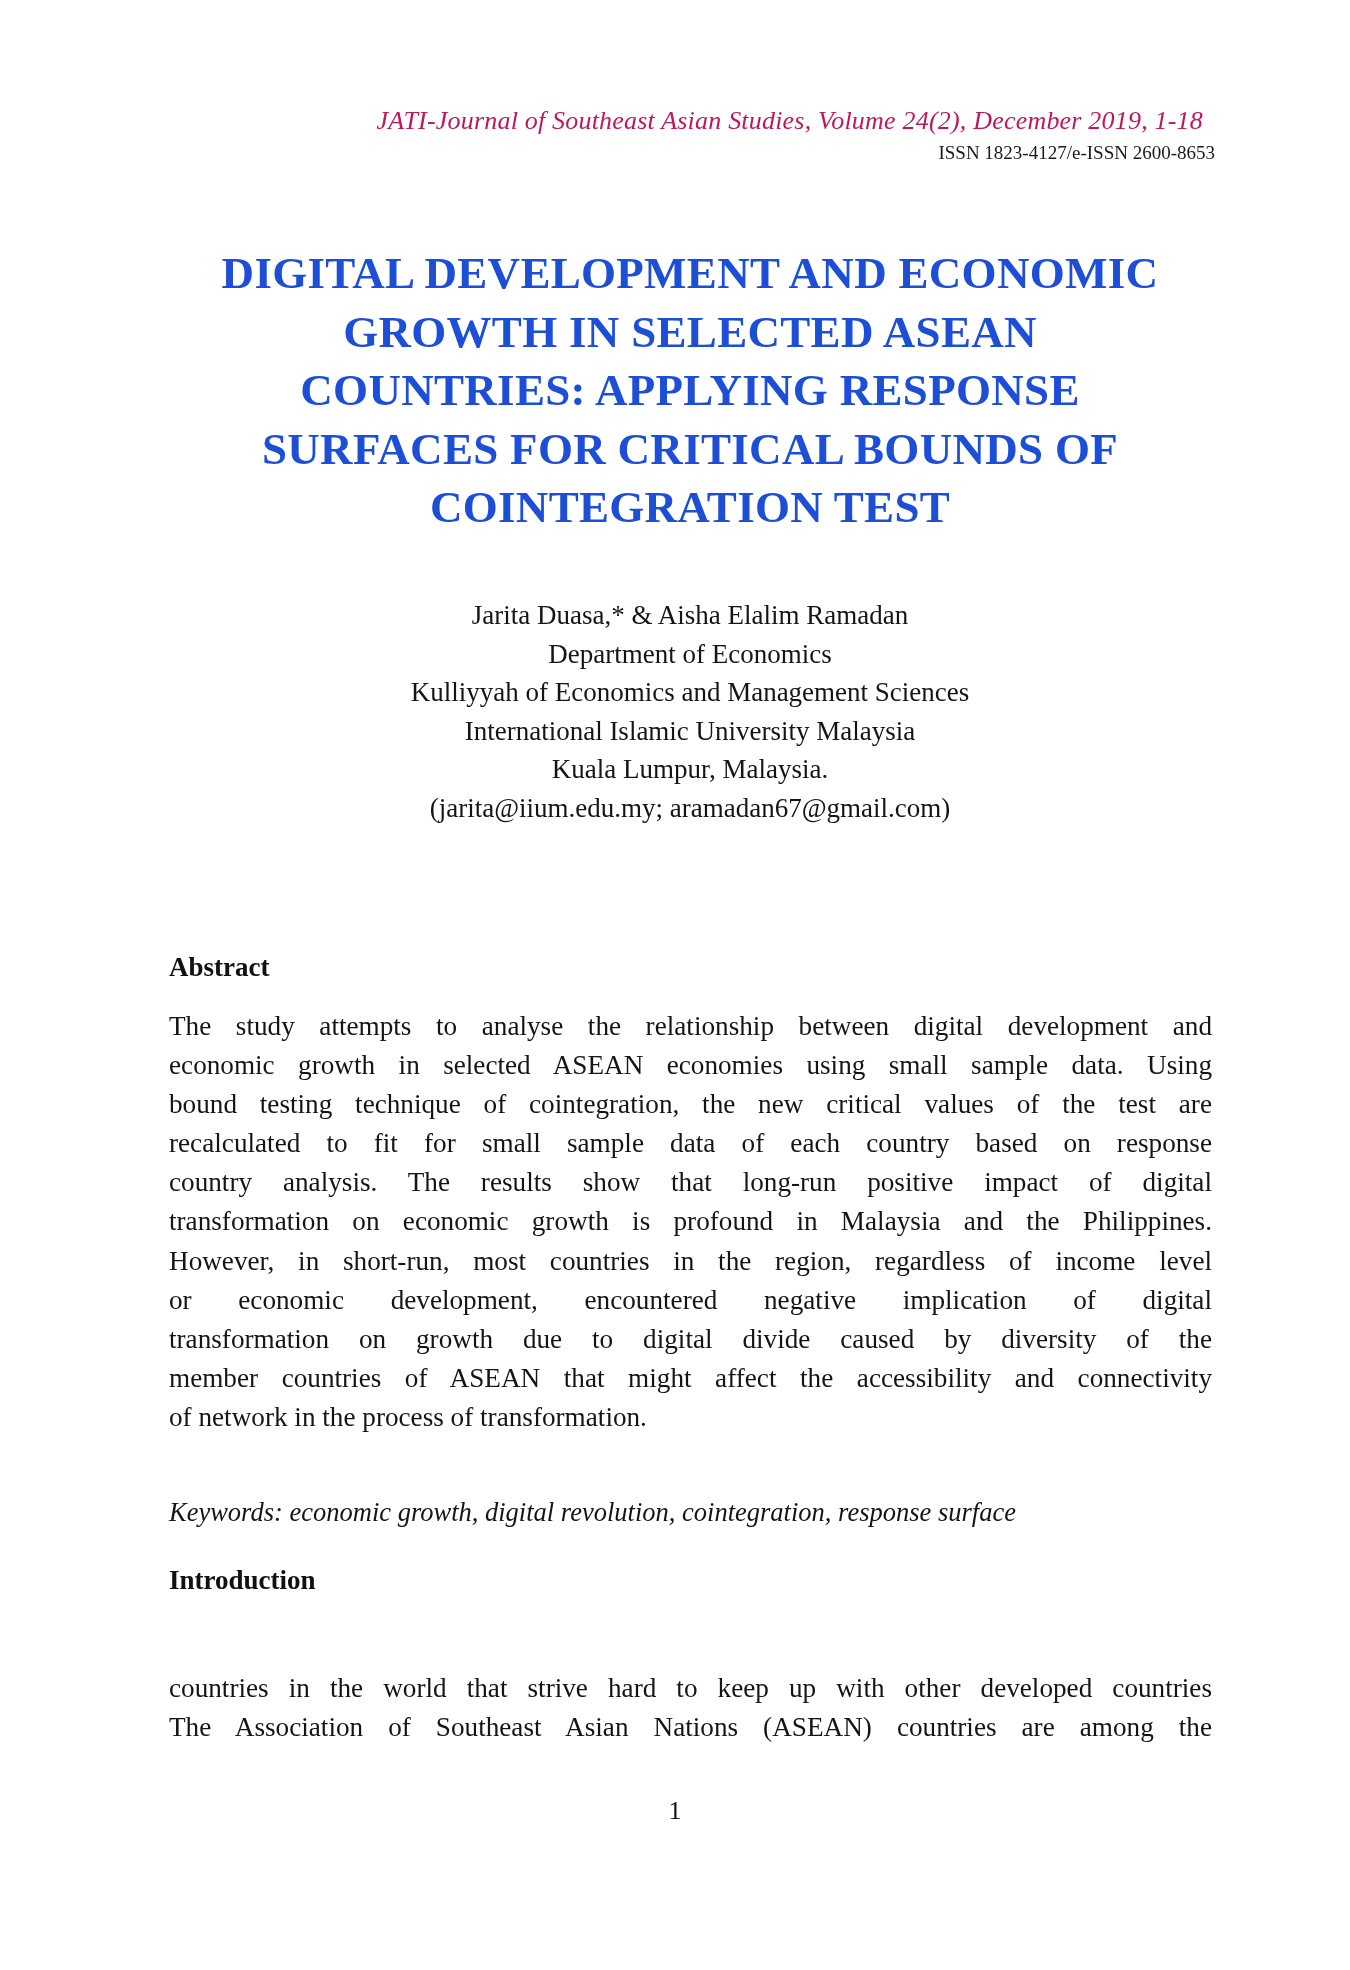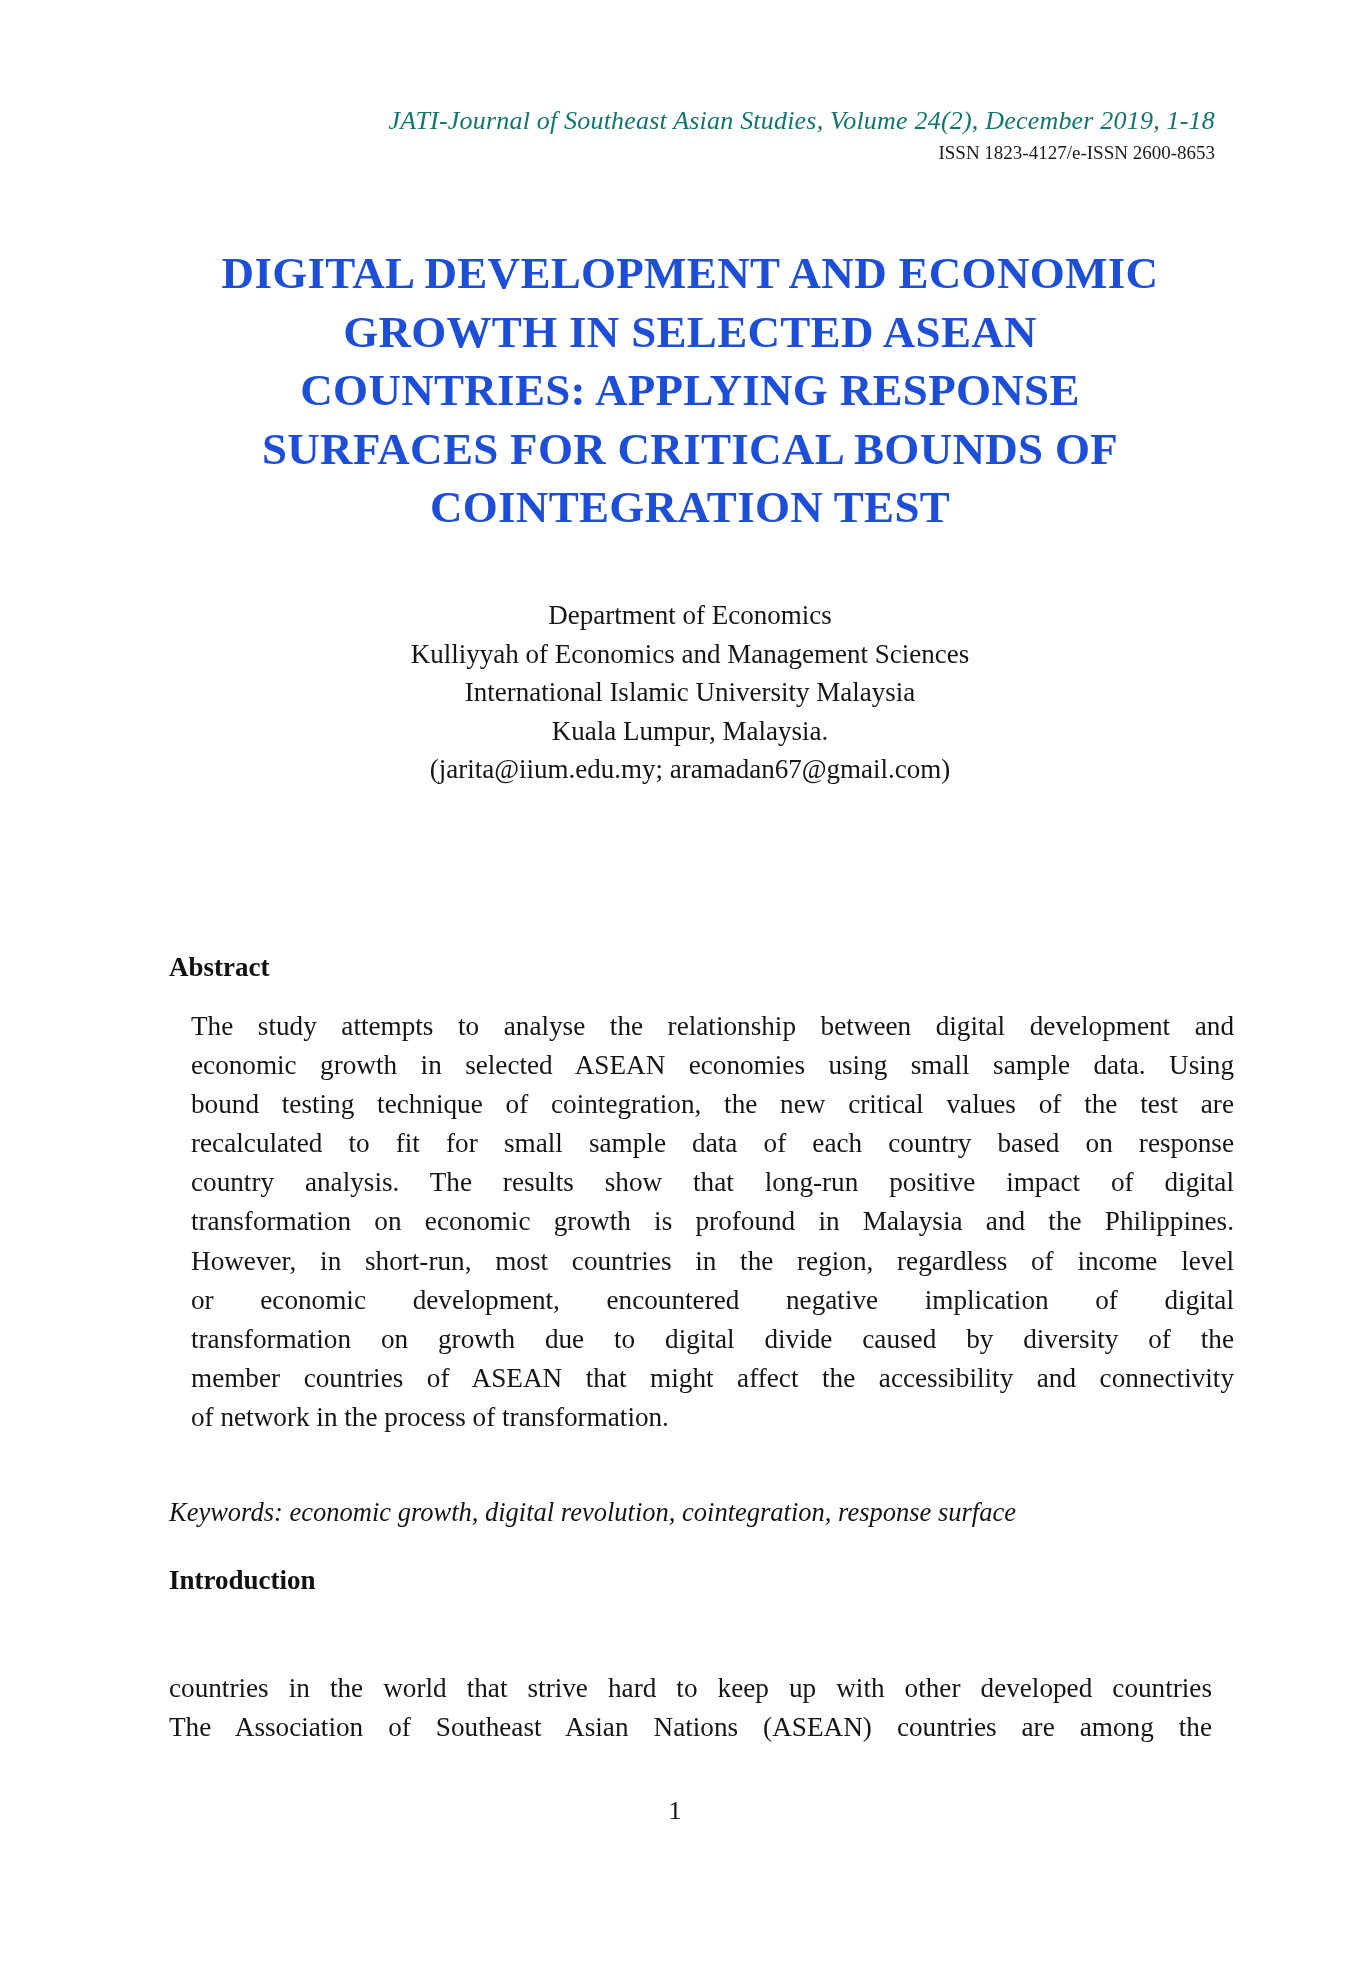--- a/index.html
+++ b/index.html
@@ -3,23 +3,23 @@
 <meta charset="utf-8">
 <style>
   html, body { margin: 0; padding: 0; background: #ffffff; }
   body {
     width: 1350px; height: 1970px; position: relative; overflow: hidden;
     font-family: "DejaVu Serif", "Liberation Serif", serif;
     color: #111111;
   }
   .page { position: absolute; left: 0; top: 0; width: 1350px; height: 1970px; background: #fff; }
   .running-head {
-    position: absolute; right: 135px; top: 106px;
+    position: absolute; right: 147px; top: 106px;
     font-family: "Liberation Serif", serif; font-style: italic;
-    font-size: 26px; line-height: 30px; text-align: right; color: #0f766e;
+    font-size: 26px; line-height: 30px; text-align: right; color: #be185d;
     letter-spacing: 0.2px;
   }
   .issn {
     position: absolute; right: 135px; top: 142px;
     font-family: "Liberation Serif", serif;
     font-size: 19px; line-height: 22px; text-align: right; color: #1a1a1a;
   }
   .title {
     position: absolute; left: 160px; width: 1060px; top: 244px;
     font-family: "Liberation Serif", serif; font-weight: bold;
@@ -68,30 +68,31 @@
 
   <h1 class="title">
     <span>DIGITAL DEVELOPMENT AND ECONOMIC</span>
     <span>GROWTH IN SELECTED ASEAN</span>
     <span>COUNTRIES: APPLYING RESPONSE</span>
     <span>SURFACES FOR CRITICAL BOUNDS OF</span>
     <span>COINTEGRATION TEST</span>
   </h1>
 
   <div class="authors">
+    <div>Jarita Duasa,* &amp; Aisha Elalim Ramadan</div>
     <div>Department of Economics</div>
     <div>Kulliyyah of Economics and Management Sciences</div>
     <div>International Islamic University Malaysia</div>
     <div>Kuala Lumpur, Malaysia.</div>
     <div>(jarita@iium.edu.my; aramadan67@gmail.com)</div>
   </div>
 
   <div class="section-heading" style="top:951px;text-align:center;">Abstract</div>
 
-  <div class="body-text" style="top:1007px;margin-left:22px;">
+  <div class="body-text" style="top:1007px;">
     <span class="line">The study attempts to analyse the relationship between digital development and</span>
     <span class="line">economic growth in selected ASEAN economies using small sample data. Using</span>
     <span class="line">bound testing technique of cointegration, the new critical values of the test are</span>
     <span class="line">recalculated to fit for small sample data of each country based on response</span>
     <span class="line">country analysis. The results show that long-run positive impact of digital</span>
     <span class="line">transformation on economic growth is profound in Malaysia and the Philippines.</span>
     <span class="line">However, in short-run, most countries in the region, regardless of income level</span>
     <span class="line">or economic development, encountered negative implication of digital</span>
     <span class="line">transformation on growth due to digital divide caused by diversity of the</span>
     <span class="line">member countries of ASEAN that might affect the accessibility and connectivity</span>

